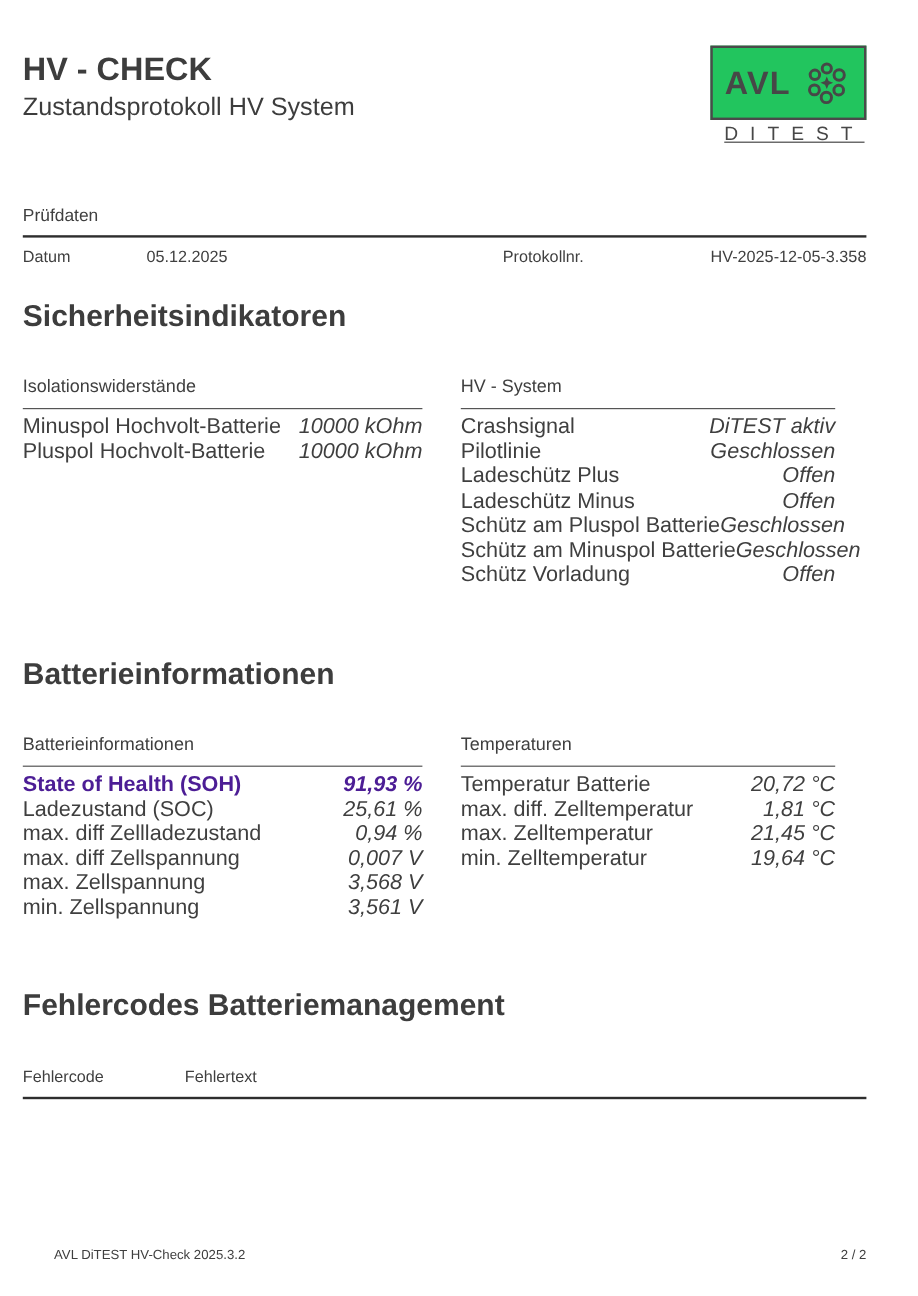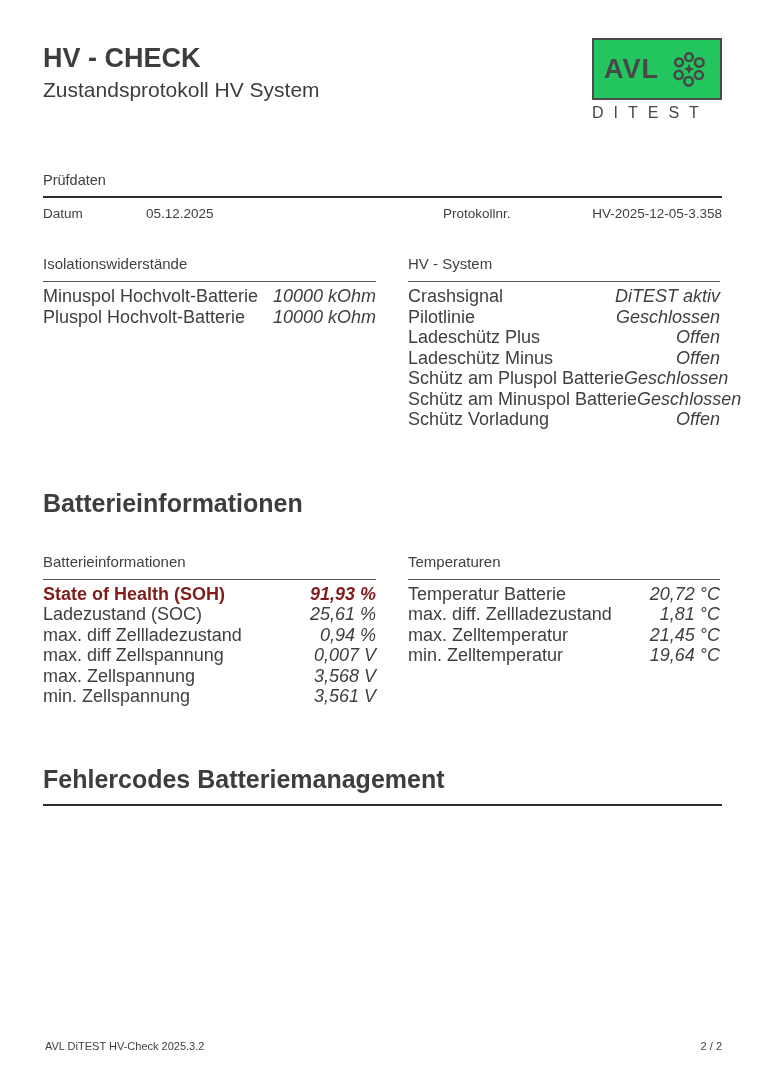--- a/index.html
+++ b/index.html
@@ -1,33 +1,33 @@
 <!DOCTYPE html>
 <html><head>
 <meta charset="utf-8">
 <style>
   html, body { margin:0; padding:0; background:#ffffff; }
   .page {
     position:relative; width:765px; height:1080px; overflow:hidden;
-    background:#ffffff; box-sizing:border-box; padding:44px 43px 0 43px;
+    background:#ffffff; box-sizing:border-box; padding:44px 43px 0 19px;
     font-family:"Liberation Sans","DejaVu Sans",sans-serif; color:#3f3f3f;
   }
   
   .header { display:flex; justify-content:space-between; align-items:flex-start; }
   .doc-title { font-size:27px; font-weight:700; color:#3d3d3d; line-height:1.1; margin:0; }
   .doc-subtitle { font-size:21px; font-weight:400; color:#3d3d3d; line-height:1.2; margin-top:3px; }
   .logo { margin-top:-6px; width:130px; }
   .logo-box {
     box-sizing:border-box; width:130px; height:62px; border:2px solid #4a4a4a;
     display:flex; align-items:center; justify-content:center; gap:9px; background:#22c55e;
   }
   .logo-avl { font-size:27px; font-weight:700; color:#474747; letter-spacing:1px; }
   .logo-sub {
-    margin-top:4px; text-align:left; font-size:16px; font-weight:400; color:#474747;
-    letter-spacing:10px; margin-right:-10px; white-space:nowrap;
+    margin-top:4px; text-align:center; font-size:16px; font-weight:400; color:#474747;
+    letter-spacing:10px; margin-right:-10px; white-space:nowrap;text-decoration:underline;
   }
   .pinwheel { display:block; }
   
   .rule-dark { height:0; border:none; border-top:2px solid #2e2e2e; margin:0; }
   .rule-mid  { height:0; border:none; border-top:1px solid #555555; margin:0; }
   
   .pruefdaten { margin-top:50px; }
   .pd-heading { font-size:14.5px; color:#3f3f3f; margin-bottom:8px;margin-top:32px; }
   .pd-row { display:grid; grid-template-columns:103px 297px 110px 1fr; padding-top:8px; font-size:13.5px; }
   .pd-row .right { text-align:right; }
@@ -36,21 +36,21 @@
   .sh-sicherheit { margin-top:28px; }
   .sh-batterie   { margin-top:58px; }
   .sh-fehler     { margin-top:57px; }
   
   .twocol { display:grid; grid-template-columns:333px 312px; column-gap:32px; align-items:start; margin-top:34px; }
   .st-title { font-size:15px; color:#3f3f3f; margin-bottom:9px; }
   .trows { margin-top:4px; }
   .trow { display:flex; justify-content:space-between; font-size:18px; line-height:20.5px; }
   .trow .tl { white-space:nowrap; }
   .trow .tv { white-space:nowrap; text-align:right;font-style:italic; }
-  .trow.bold { font-weight:700; color:#7f1d1d; }
+  .trow.bold { font-weight:700; color:#4c1d95; }
   
   .fe-header { display:flex; margin-top:36px; font-size:13.5px; }
   .fe-code-col { width:135px; }
   .fe-rule { margin-top:9px; }
   
   .footer {
     position:absolute; left:45px; right:43px; top:1040px;
     display:flex; justify-content:space-between; font-size:11px; color:#3f3f3f;
   }
 </style>
@@ -87,20 +87,21 @@
     <div class="pd-heading">Prüfdaten</div>
     <hr class="rule-dark">
     <div class="pd-row">
       <span>Datum</span>
       <span>05.12.2025</span>
       <span>Protokollnr.</span>
       <span class="right">HV-2025-12-05-3.358</span>
     </div>
   </div>
 
+  <div class="section-heading sh-sicherheit">Sicherheitsindikatoren</div>
 
   <div class="twocol">
 
     <div class="subtable">
       <div class="st-title">Isolationswiderstände</div>
       <hr class="rule-mid">
       <div class="trows">
         <div class="trow">
           <span class="tl">Minuspol Hochvolt-Batterie</span>
           <span class="tv">10000 kOhm</span>
@@ -186,38 +187,42 @@
 
     <div class="subtable">
       <div class="st-title">Temperaturen</div>
       <hr class="rule-mid">
       <div class="trows">
         <div class="trow">
           <span class="tl">Temperatur Batterie</span>
           <span class="tv">20,72 °C</span>
         </div>
         <div class="trow">
-          <span class="tl">max. diff. Zellladezustand</span>
+          <span class="tl">max. diff. Zelltemperatur</span>
           <span class="tv">1,81 °C</span>
         </div>
         <div class="trow">
           <span class="tl">max. Zelltemperatur</span>
           <span class="tv">21,45 °C</span>
         </div>
         <div class="trow">
           <span class="tl">min. Zelltemperatur</span>
           <span class="tv">19,64 °C</span>
         </div>
       </div>
     </div>
 
   </div>
 
   <div class="section-heading sh-fehler">Fehlercodes Batteriemanagement</div>
 
+  <div class="fe-header">
+    <span class="fe-code-col">Fehlercode</span>
+    <span>Fehlertext</span>
+  </div>
   <hr class="rule-dark fe-rule">
 
   <div class="footer">
     <span>AVL DiTEST HV-Check 2025.3.2</span>
     <span>2 / 2</span>
   </div>
 
 </div>
 
 </body></html>

